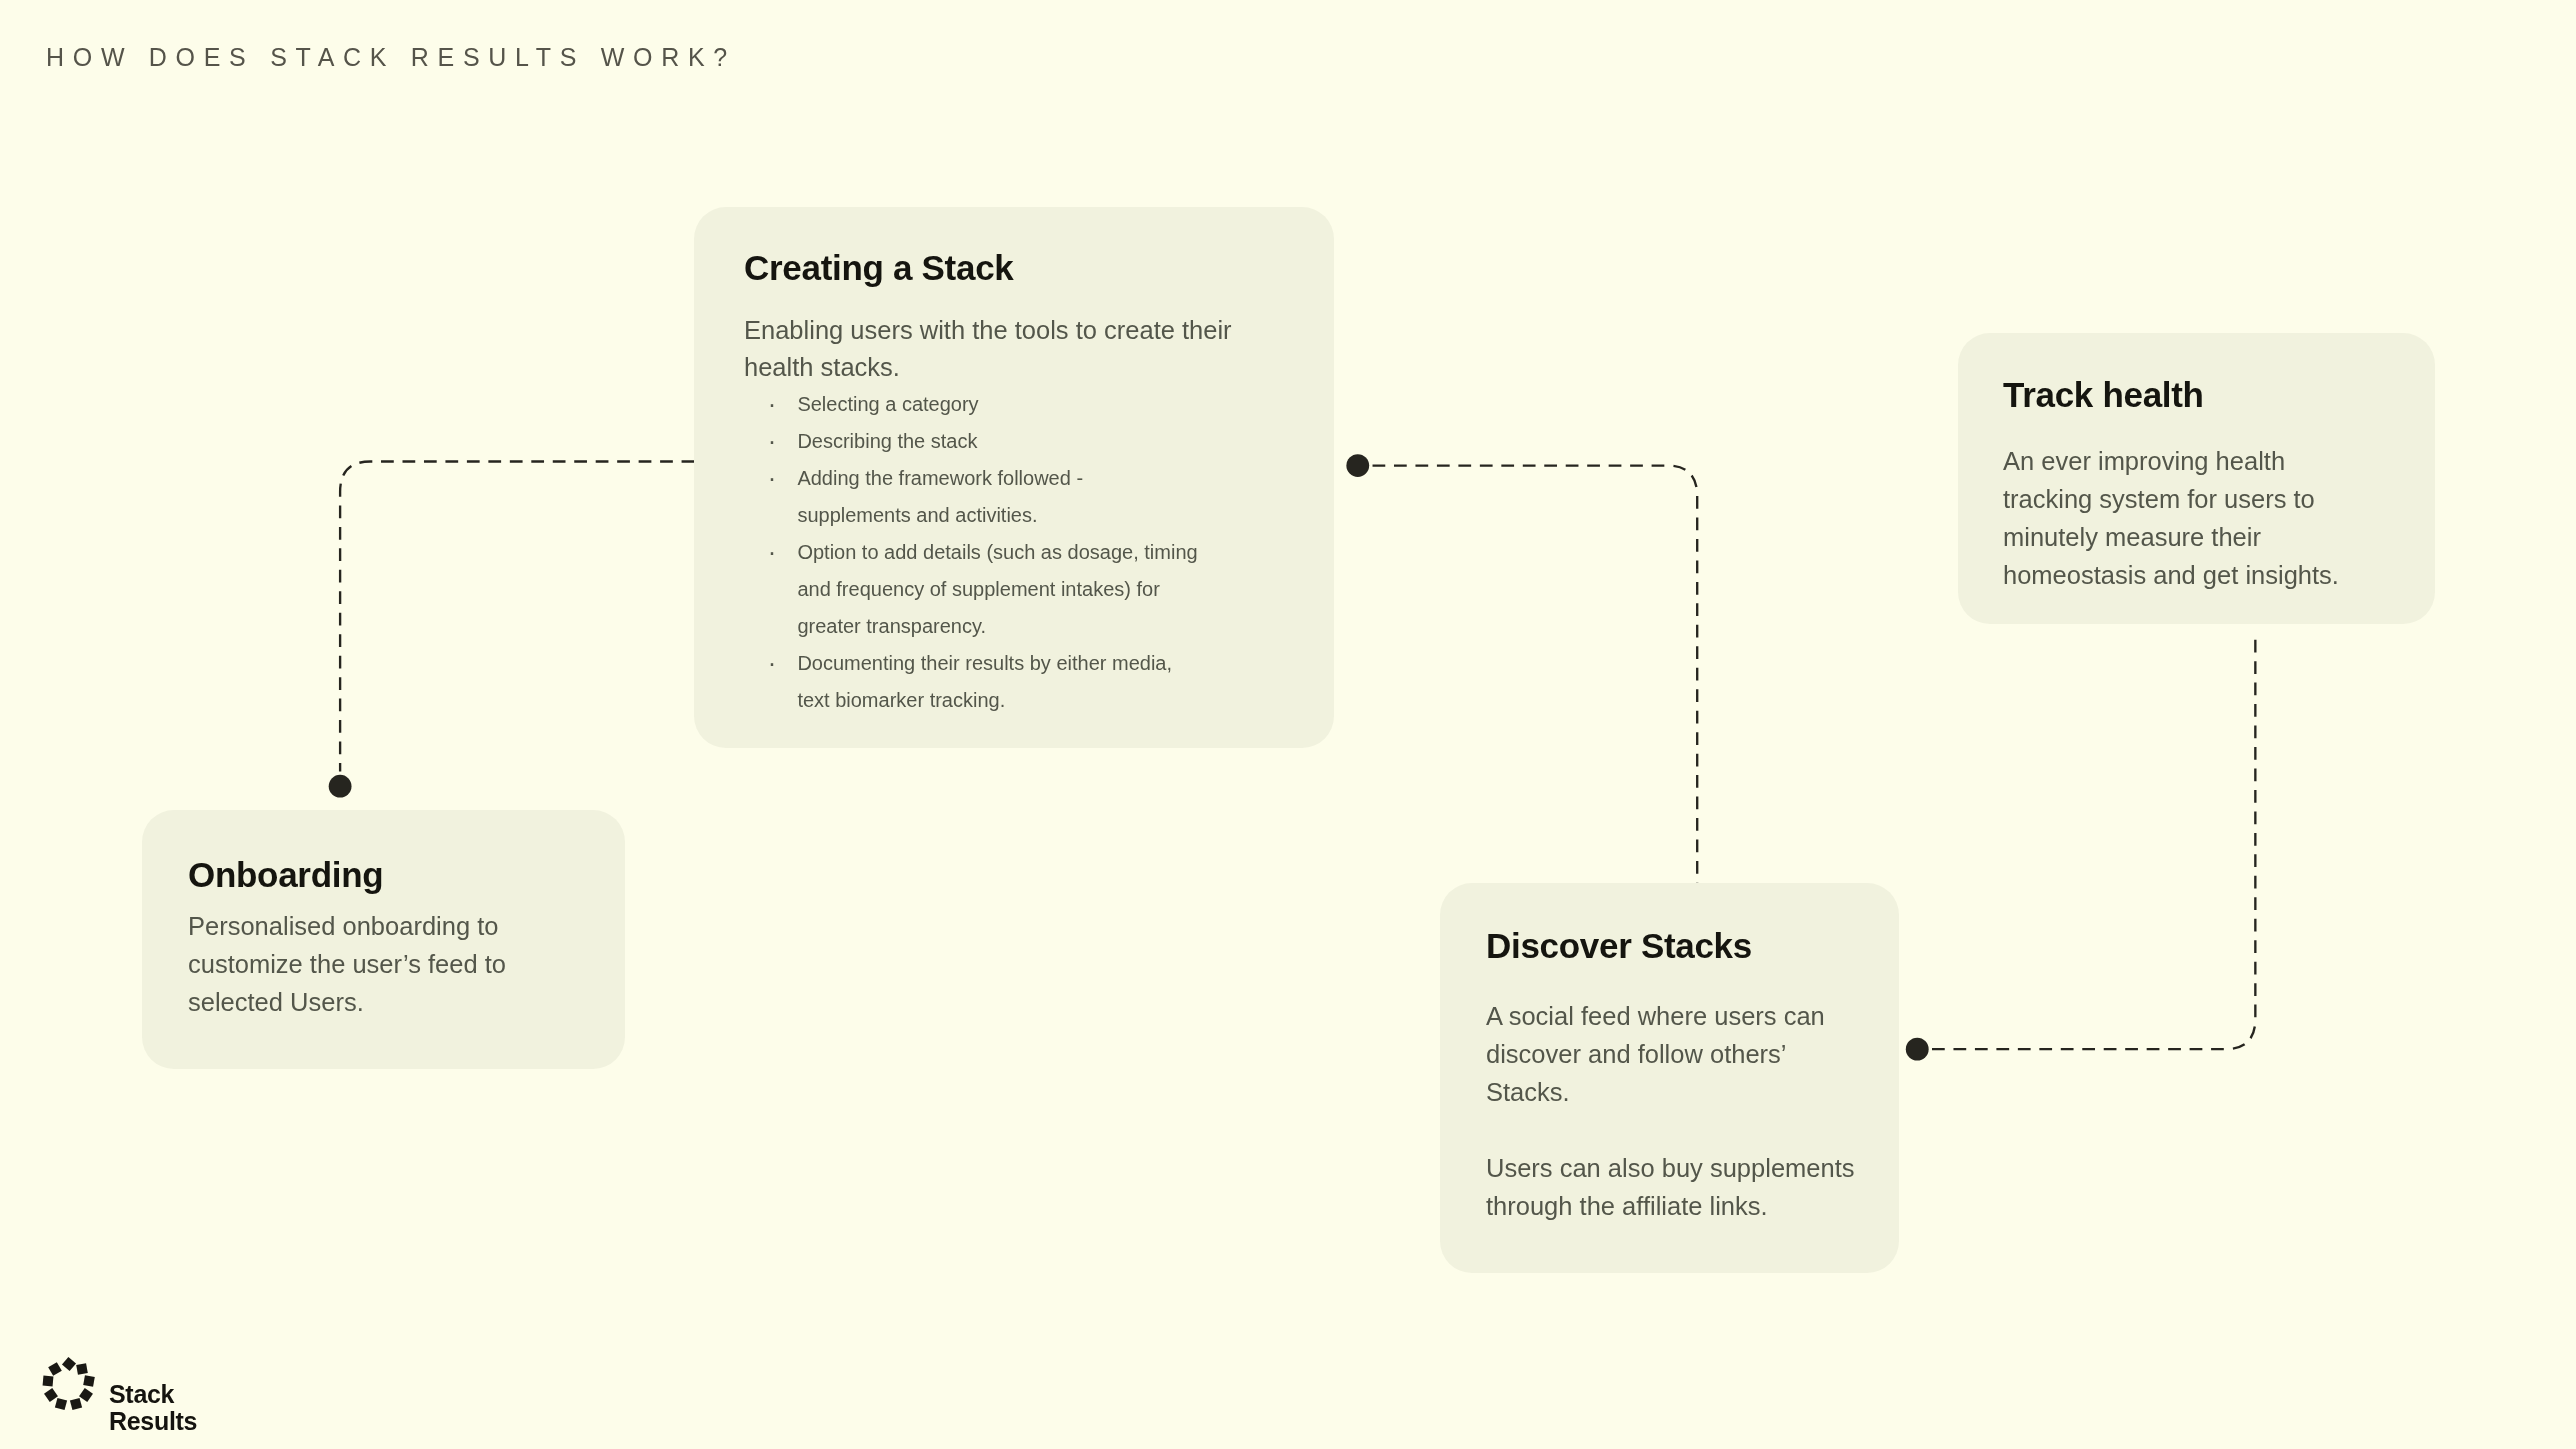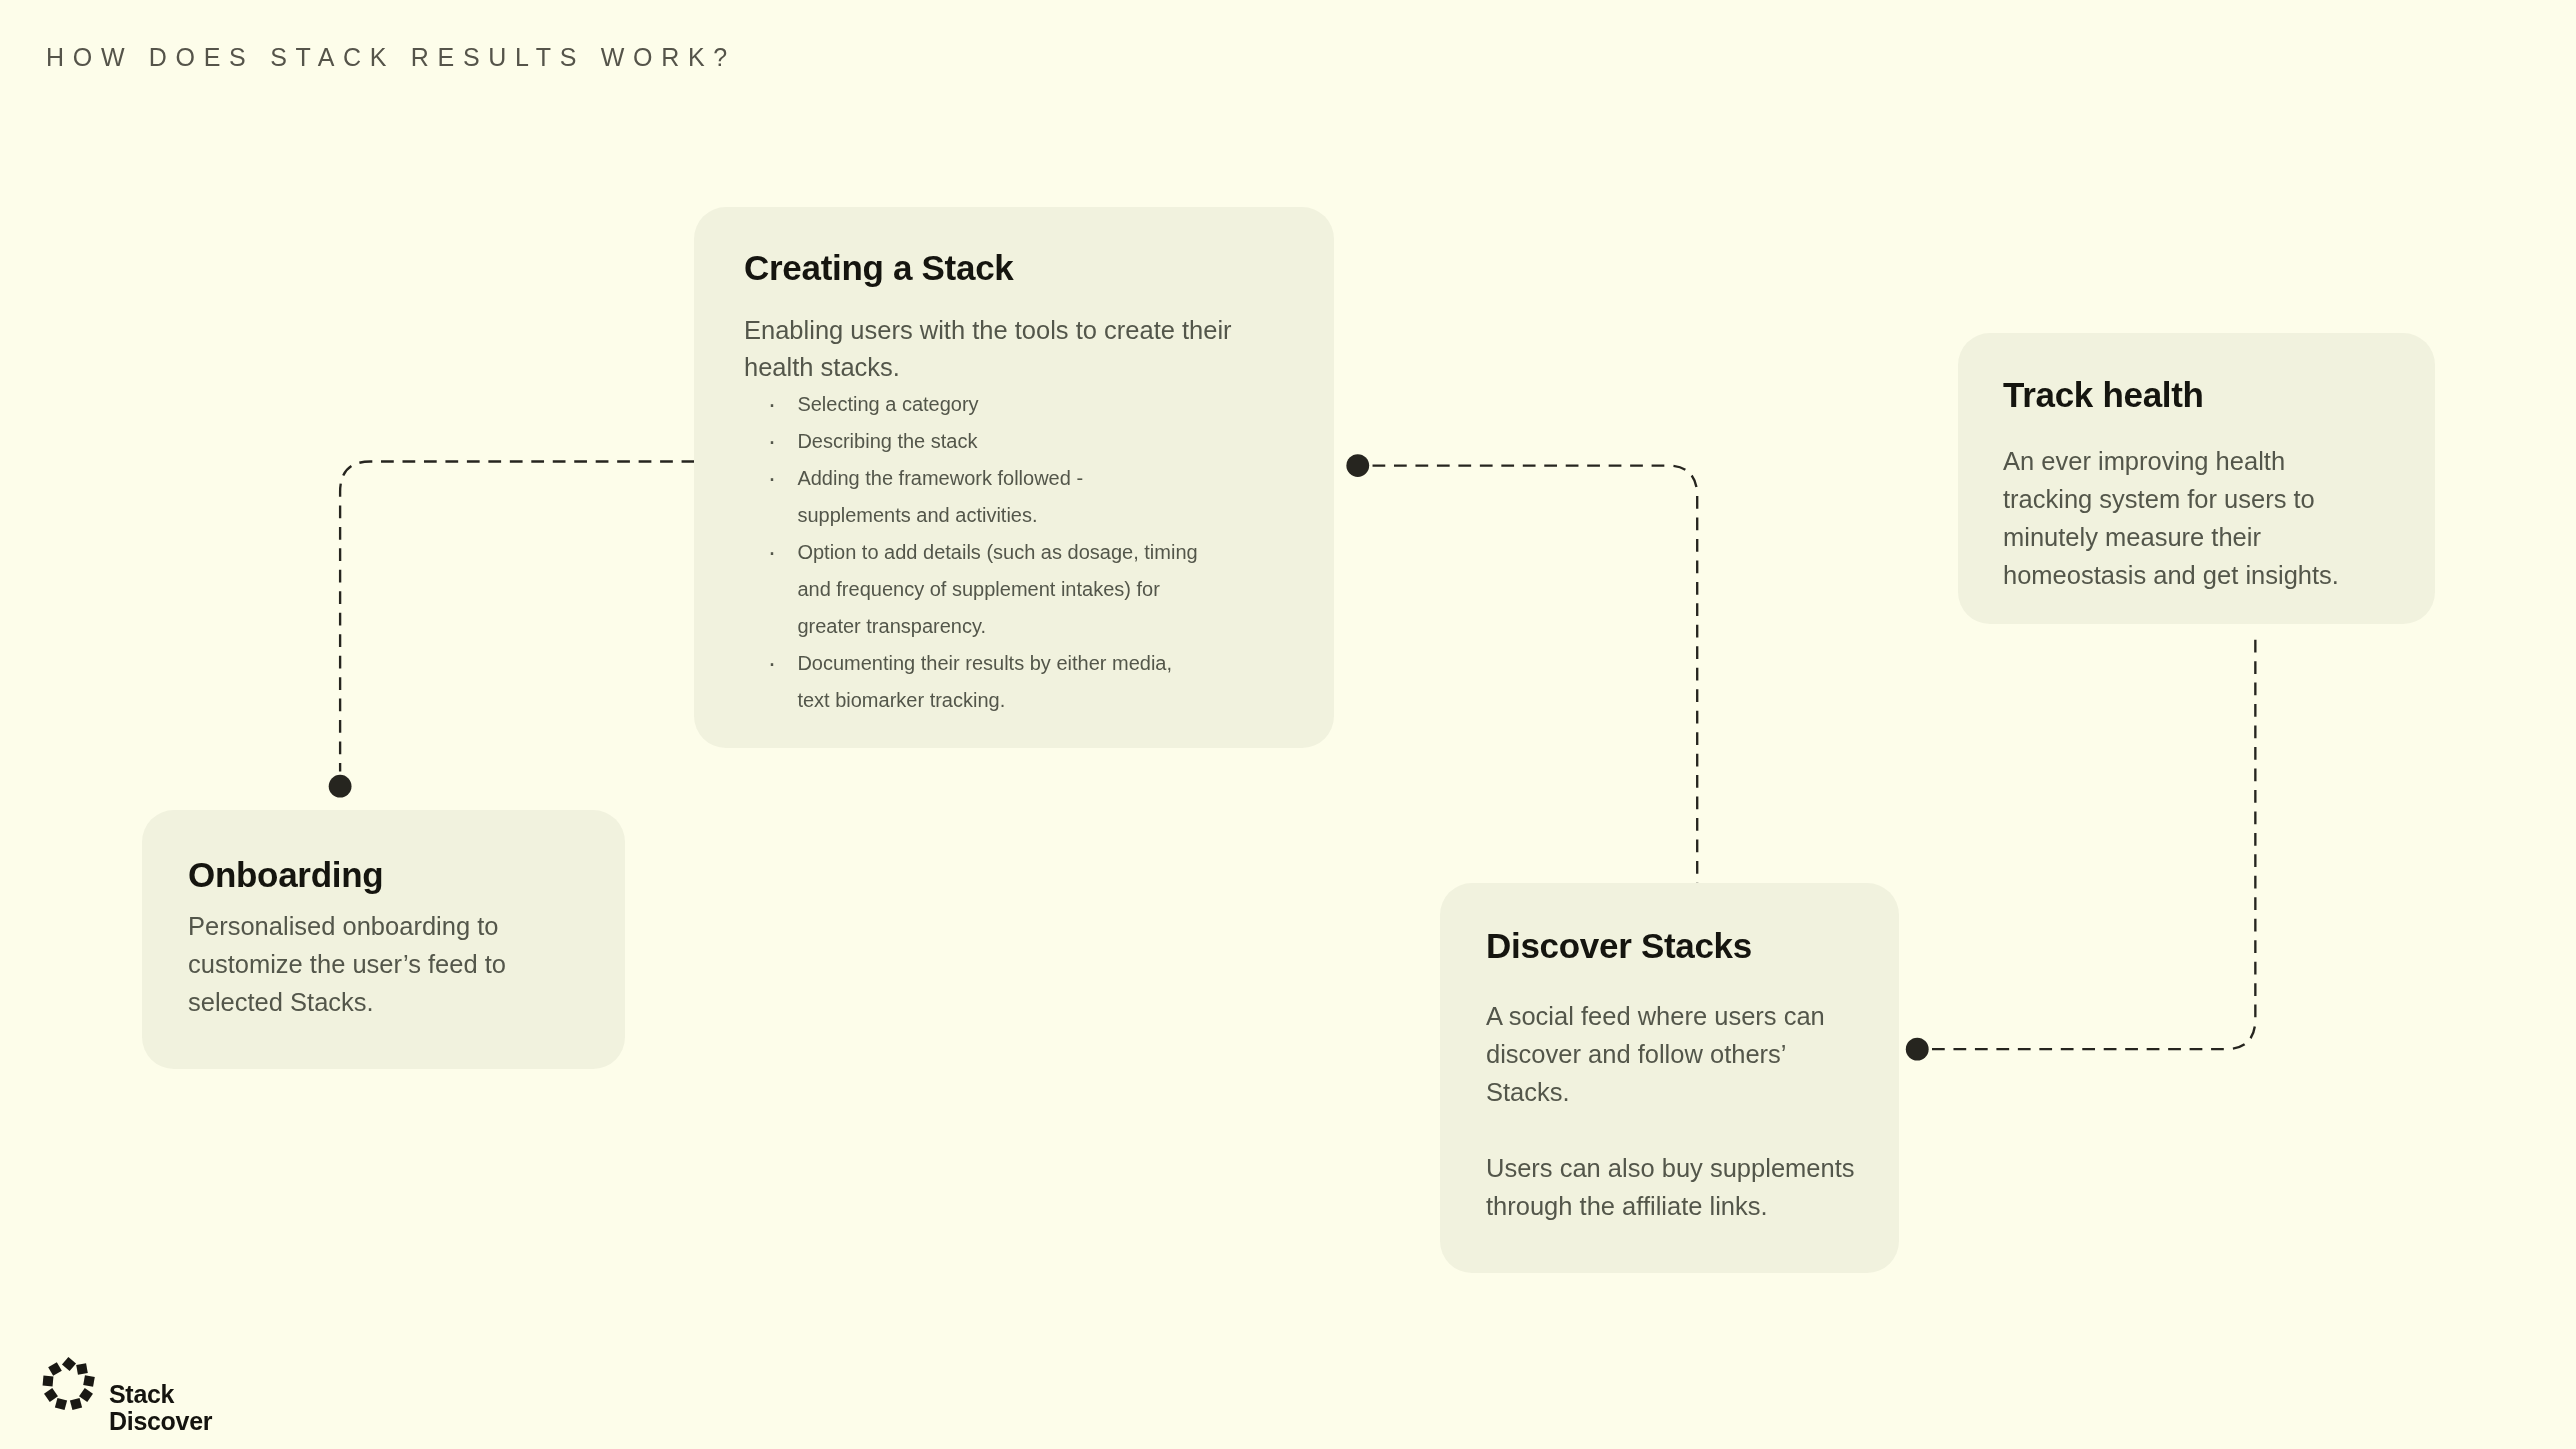--- a/index.html
+++ b/index.html
@@ -138,21 +138,21 @@
     <p class="body pre">An ever improving health
 tracking system for users to
 minutely measure their
 homeostasis and get insights.</p>
   </section>
 
   <section class="card card-onboarding">
     <h2>Onboarding</h2>
     <p class="body pre">Personalised onboarding to
 customize the user’s feed to
-selected Stacks.</p>
+selected Users.</p>
   </section>
 
   <section class="card card-discover">
     <h2>Discover Stacks</h2>
     <p class="body pre"> A social feed where users can
 discover and follow others’
 Stacks.
 
 Users can also buy supplements
 through the affiliate links.</p>
@@ -165,18 +165,18 @@
         <span class="sq"></span>
       <span class="sq"></span>
         <span class="sq"></span>
         <span class="sq"></span>
       <span class="sq"></span>
         <span class="sq"></span>
         <span class="sq"></span>
     </div>
     <div class="logo-text">
       <div>Stack</div>
-      <div>Discover</div>
+      <div>Results</div>
     </div>
   </footer>
 
 </div>
 
 
 </body></html>

